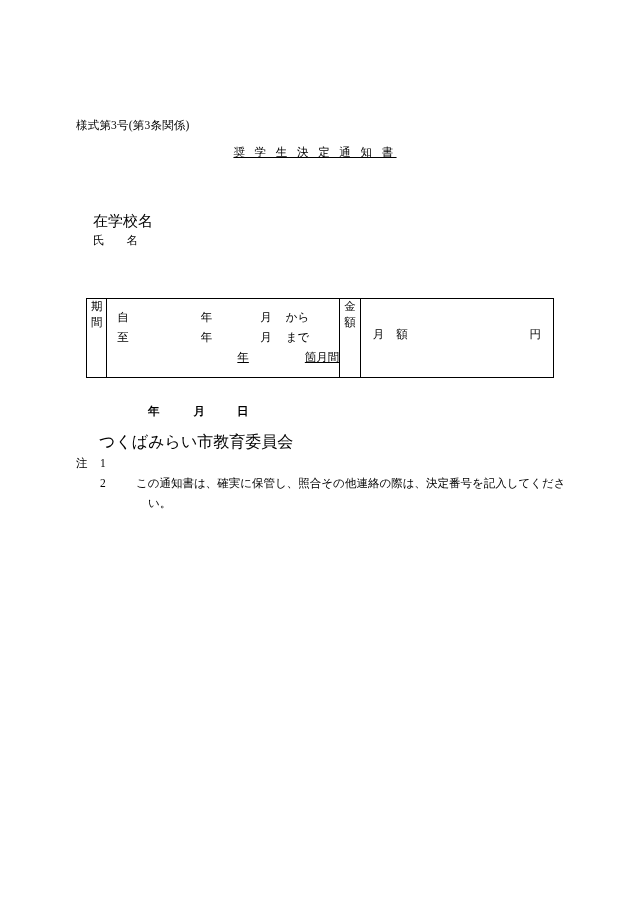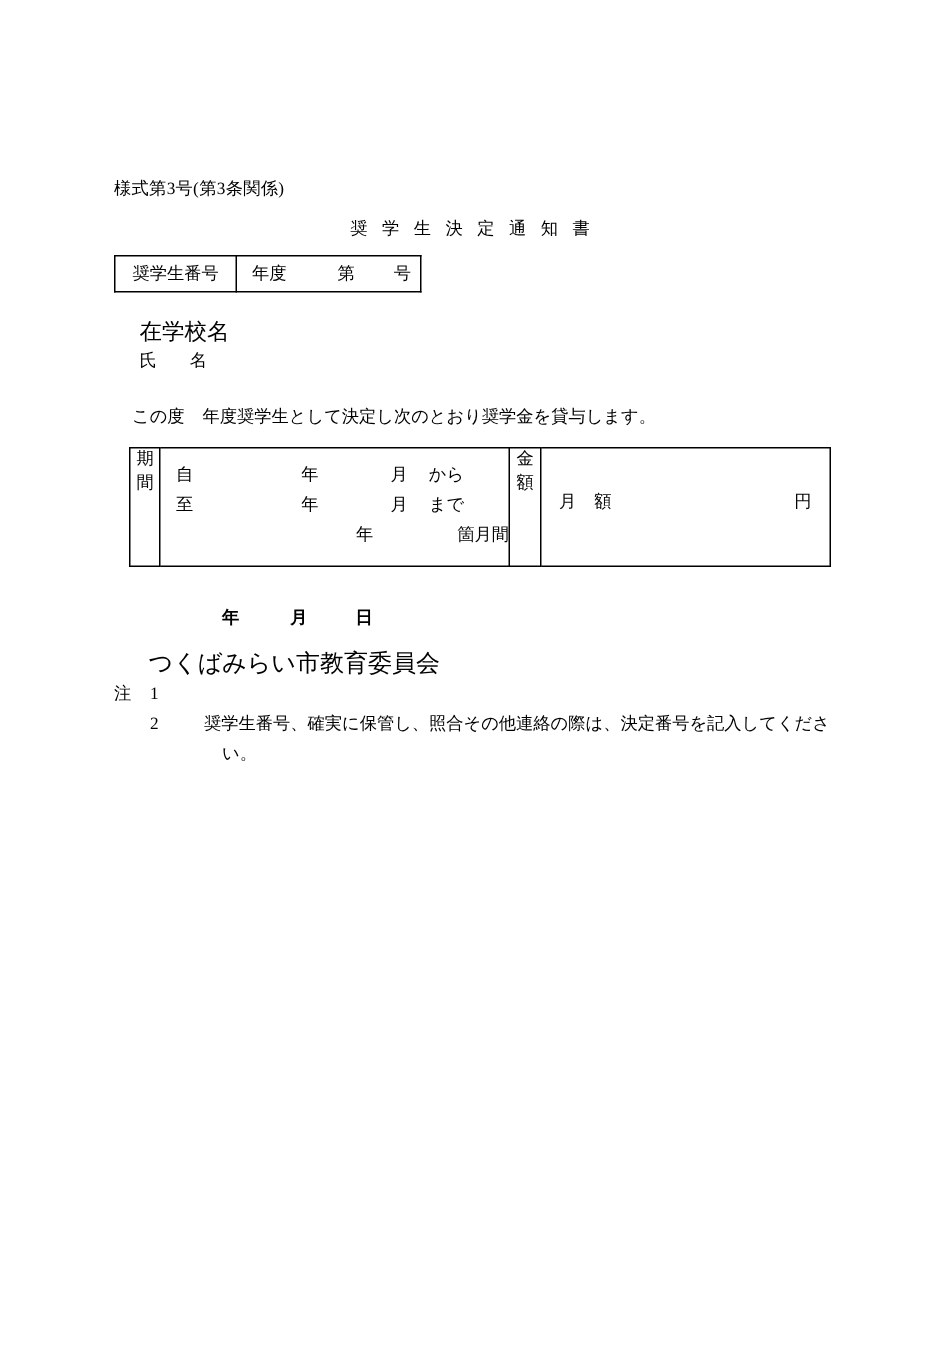--- a/index.html
+++ b/index.html
@@ -34,20 +34,21 @@
     position: absolute;
     left: 0;
     top: 105px;
     width: 630px;
     text-align: center;
     font-size: 11.5px;
     letter-spacing: 0.5px;
   }
   .doc-title span {
     letter-spacing: 3.4px;
+    text-decoration: underline;
   }
   
   .top-table {
     position: absolute;
     left: 76px;
     top: 130px;
     border-collapse: collapse;
     font-size: 11.5px;
   }
   .top-table td {
@@ -117,21 +118,21 @@
     height: 62px;
   }
   .cell-period .row {
     height: 20px;
     line-height: 20px;
     white-space: nowrap;
   }
   .cell-period .s-a { display: inline-block; width: 72px; }
   .cell-period .s-b { display: inline-block; width: 48px; }
   .cell-period .s-c { display: inline-block; width: 14px; }
-  .cell-period .row3 { padding-left: 120px; }
+  .cell-period .row3 { padding-left: 120px; text-decoration: underline; }
   .cell-period .s-d { display: inline-block; width: 56px; }
 
   .cell-kingaku {
     width: 20px;
     text-align: center;
     vertical-align: middle;
     line-height: 1.35;
   }
   .cell-kingaku span { display: block; }
 
@@ -204,34 +205,25 @@
 </style>
 </head>
 <body>
 
 <div class="page">
 
   <div class="form-no">様式第3号(第3条関係)</div>
 
   <div class="doc-title"><span>奨 学 生 決 定 通 知 書</span></div>
 
-  <table class="top-table">
-    <tbody>
-        <tr>
-      <td class="c1">奨学生番号</td>
-      <td class="c2"><span>年度</span><span class="sp1"></span><span>第</span><span class="sp2"></span><span>号</span></td>
-    </tr>
-  </tbody>
-    </table>
 
   <div class="school-line">在学校名</div>
 
   <div class="name-line"><span>氏</span><span class="gap"></span><span>名</span></div>
 
-  <div class="lead"><span>この度</span><span class="gap"></span><span>年度奨学生として決定し次のとおり奨学金を貸与します。</span></div>
 
   <table class="main-table">
     <tbody>
         <tr>
       <td class="cell-kikan">
         <span>期</span>
         <span>間</span>
       </td>
       <td class="cell-period">
         <div class="row"><span>自</span><span class="s-a"></span><span>年</span><span class="s-b"></span><span>月</span><span class="s-c"></span><span>から</span></div>
@@ -256,19 +248,19 @@
 
   <div class="notes">
     <div class="note-row first">
       <div class="note-label">注</div>
       <div class="note-num">1</div>
     </div>
     <div class="note-row second">
       <div class="note-label"></div>
       <div class="note-num">2</div>
       <div class="note-text">
-        <span>奨学生番号、確実に保管し、照合その他連絡の際は、決定番号を記入してくださ</span>
+        <span>この通知書は、確実に保管し、照合その他連絡の際は、決定番号を記入してくださ</span>
         <span class="cont">い。</span>
       </div>
     </div>
   </div>
 
 </div>
 
 </body></html>

